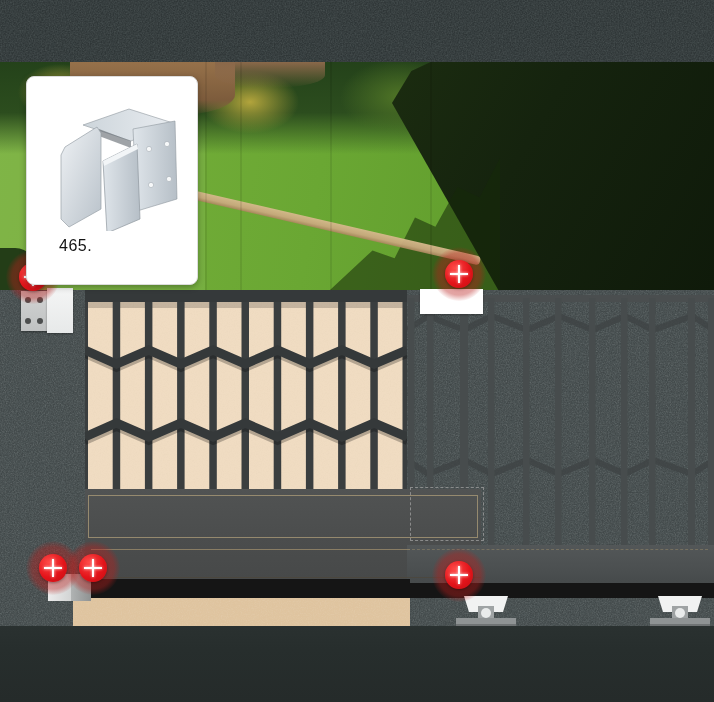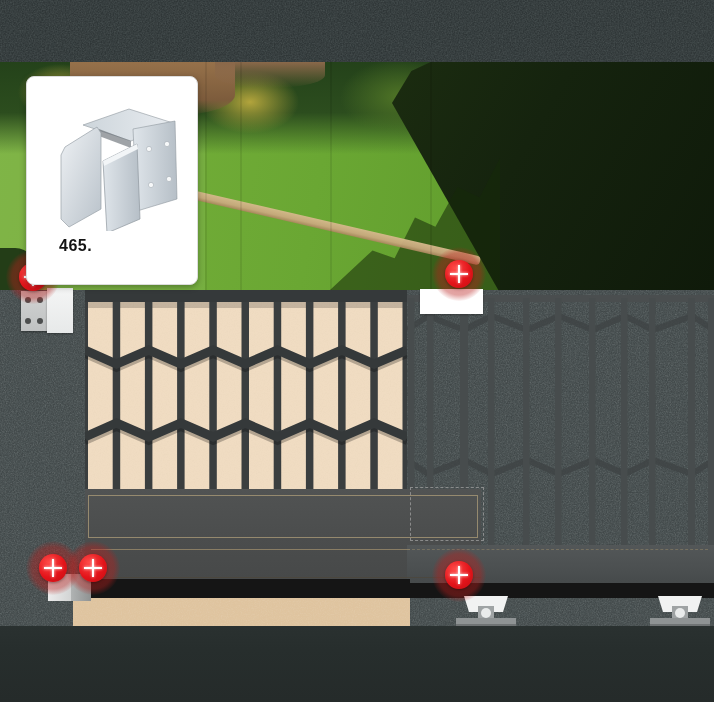--- a/index.html
+++ b/index.html
@@ -68,21 +68,21 @@
   .post-dark{left:71px;top:574px;width:20px;height:27px;z-index:10;
     background:linear-gradient(90deg,#b0b3b3,#8f9292);}
   .roller{z-index:10;}
   .roller.r1{left:452px;top:596px;}
   .roller.r2{left:646px;top:596px;}
 
   
   .tooltip-box{left:420px;top:289px;width:63px;height:25px;background:#fff;z-index:25;box-shadow:0 1px 2px rgba(0,0,0,.3);}
   .card{left:26px;top:76px;width:170px;height:207px;background:var(--card_bg,#fff);border:1px solid #dcdcdc;
     border-radius:8px;z-index:30;box-shadow:0 2px 6px rgba(0,0,0,.3);}
-  .card .label{position:absolute;left:32px;top:160px;font-weight:bold;font-size:16px;color:var(--label_color,#141414);letter-spacing:.5px;}
+  .card .label{position:absolute;left:32px;top:160px;font-weight:normal;font-size:16px;color:var(--label_color,#141414);letter-spacing:.5px;}
   .card .img{position:absolute;left:14px;top:22px;}
 
   
   .hotspot{position:absolute;width:54px;height:54px;cursor:pointer;}
   .hotspot .halo{position:absolute;inset:0;border-radius:50%;
     background:radial-gradient(circle,rgba(190,30,28,0.55) 0%,rgba(185,30,28,0.40) 55%,rgba(180,30,28,0) 72%);}
   .hotspot .btn{position:absolute;left:13px;top:13px;width:28px;height:28px;border-radius:50%;
     background:radial-gradient(circle at 35% 30%,#ff4a48 0%,var(--accent_red,#e3141a) 55%,#c50d12 100%);
     box-shadow:0 1px 3px rgba(0,0,0,.35);}
   .hotspot .btn::before,.hotspot .btn::after{content:"";position:absolute;background:#fff;box-shadow:0 0 3px rgba(255,255,255,.9);}

